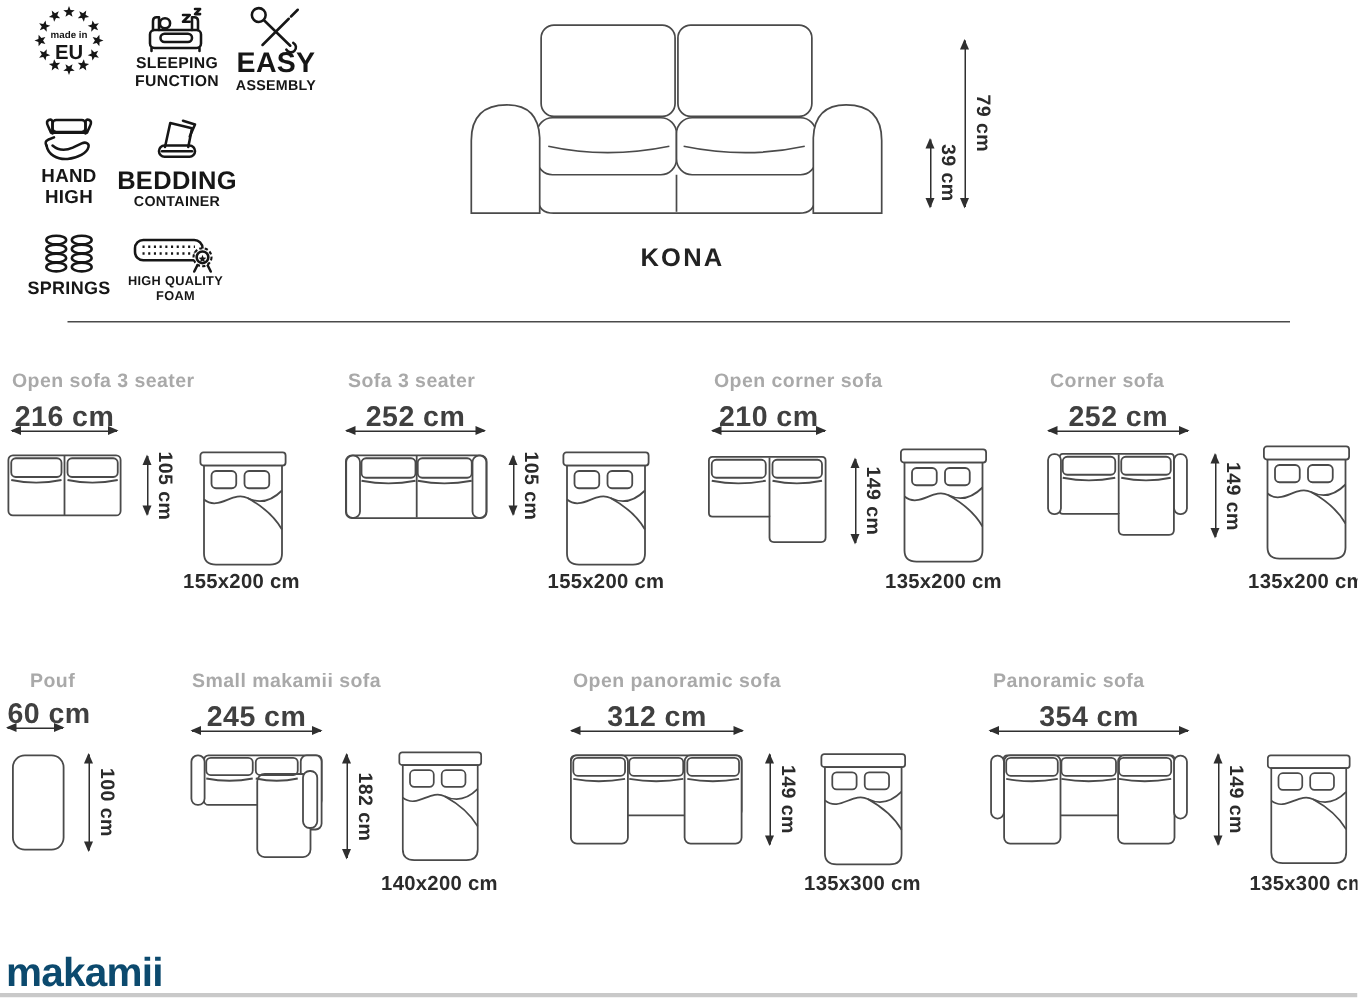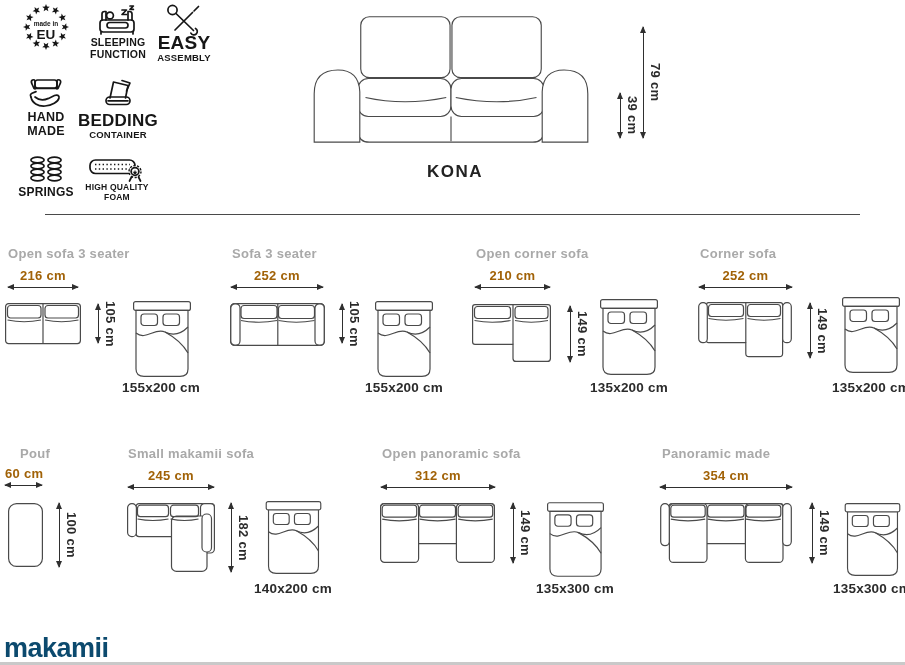--- a/index.html
+++ b/index.html
@@ -2,21 +2,21 @@
 <html><head>
 <meta charset="utf-8">
 <style>
   html,body{margin:0;padding:0;}
   body{width:905px;height:665px;overflow:hidden;background:#ffffff;
        font-family:"Liberation Sans", sans-serif;position:relative;}
   .abs{position:absolute;}
   svg{display:block;overflow:visible;}
   
   .vtitle{position:absolute;font-size:13px;font-weight:600;color:#a9a9a9;letter-spacing:.3px;white-space:nowrap;}
-  .hlabel{position:absolute;text-align:center;font-size:13px;font-weight:600;color:#a16207;letter-spacing:.3px;white-space:nowrap;}
+  .hlabel{position:absolute;text-align:center;font-size:19px;font-weight:600;color:#404040;letter-spacing:.3px;white-space:nowrap;}
   .vlabel{position:absolute;writing-mode:vertical-rl;text-align:center;font-size:13px;font-weight:600;color:#2b2b2b;letter-spacing:.3px;white-space:nowrap;}
   .bedlabel{position:absolute;text-align:center;font-size:13.5px;font-weight:600;color:#2b2b2b;letter-spacing:.2px;white-space:nowrap;}
   .flabel{position:absolute;text-align:center;font-weight:700;color:#161616;line-height:1.12;letter-spacing:.2px;}
   .hero-title{position:absolute;text-align:center;font-size:17px;font-weight:700;color:#222;letter-spacing:1.5px;}
   .logo{position:absolute;font-size:27px;font-weight:700;color:#0c4a6e;letter-spacing:-0.5px;}
   
   .harrow{position:absolute;height:0;border-top:1.2px solid #2f2f2f;}
   .harrow::before,.harrow::after{content:"";position:absolute;top:-4px;width:0;height:0;
       border-top:3.5px solid transparent;border-bottom:3.5px solid transparent;}
   .harrow::before{left:-1px;border-right:7.5px solid #2f2f2f;}
@@ -99,21 +99,21 @@
   </div>
 
   <svg class="abs" style="left:11px;top:73px;" width="38" height="36" viewBox="0 0 38 36">
     <rect class="ic" x="8" y="7" width="22" height="8" rx="2.5"></rect>
     <path class="ic" d="M8,16 v-7 q0,-3 -2.5,-2 q-2,1 -0.5,4 l2,4.5 h24 l2,-4.5 q1.5,-3 -0.5,-4 q-2.5,-1 -2.5,2 v7"></path>
     <path class="ic" d="M4,24 c1,6 7,9.5 14,9 c7,-0.5 13,-4 14,-8 c0.6,-2.6 -2,-3.6 -4.5,-2.4 l-6,2.8 c-5,2.2 -10,1.6 -13.5,-1.4"></path>
     <path class="ic" d="M4,24 q-1.5,-2.6 1,-3.8 l4,-1.6"></path>
   </svg>
   <div class="flabel" style="left:1px;top:110px;width:58px;font-size:12.5px;">
     <div>HAND</div>
-      <div>MADE</div>
+      <div>HIGH</div>
   </div>
 
   <svg class="abs" style="left:84px;top:73px;" width="36" height="36" viewBox="0 0 36 36">
     <path class="ic" d="M10,25 L13.5,9 L28,12.5 L25.5,25"></path>
     <path class="ic" d="M22,7.5 l8,2.5 l-3.5,8"></path>
     <rect class="ic" x="6" y="24" width="24" height="7.5" rx="3.7"></rect>
     <path class="ic" d="M8,27.8 h20" stroke-width="1.2"></path>
   </svg>
   <div class="flabel" style="left:60px;top:111px;width:84px;">
     <div style="font-size:17px;">BEDDING</div>
@@ -283,21 +283,21 @@
   <rect class="drawline" x="78.2" y="2.2" width="34.5" height="12" rx="3"></rect>
   <path class="drawline" d="M2.2,16.2 Q19,19.5 36.7,16.2 M39.5,16.2 Q57.5,19.5 75.5,16.2 M78.2,16.2 Q95,19.5 112.7,16.2"></path>
 </svg>
 <div class="varrow" style="left:513px;top:503px;height:60px;"></div>
 <div class="vlabel" style="left:518px;top:503px;height:60px;">149 cm</div>
 <svg class="abs" style="left:547px;top:501px;" width="57" height="77" viewBox="0 0 58 76">
     <use href="#bed"></use>
   </svg>
 <div class="bedlabel" style="left:525px;top:581px;width:100px;">135x300 cm</div>
 
-<div class="vtitle" style="left:662px;top:446px;">Panoramic made</div>
+<div class="vtitle" style="left:662px;top:446px;">Panoramic sofa</div>
 <div class="hlabel" style="left:660px;top:468px;width:132px;">354 cm</div>
 <div class="harrow" style="left:660px;top:487px;width:132px;"></div>
 <svg class="abs" style="left:660px;top:503px;" width="132" height="60" viewBox="0 0 132 60">
   <rect class="draw" x="9" y="0.6" width="114" height="40" rx="2.5"></rect>
   <rect class="draw" x="9.4" y="0.6" width="37.6" height="58.8" rx="4"></rect>
   <rect class="draw" x="85.4" y="0.6" width="37.6" height="58.8" rx="4"></rect>
   <rect class="drawline" x="10.8" y="2.2" width="34.4" height="12" rx="3"></rect>
   <rect class="drawline" x="47.6" y="2.2" width="36.4" height="12" rx="3"></rect>
   <rect class="drawline" x="86" y="2.2" width="34.8" height="12" rx="3"></rect>
   <path class="drawline" d="M10.8,16.2 Q28,19.5 45.2,16.2 M47.6,16.2 Q65.8,19.5 84,16.2 M86,16.2 Q103,19.5 120.8,16.2"></path>

